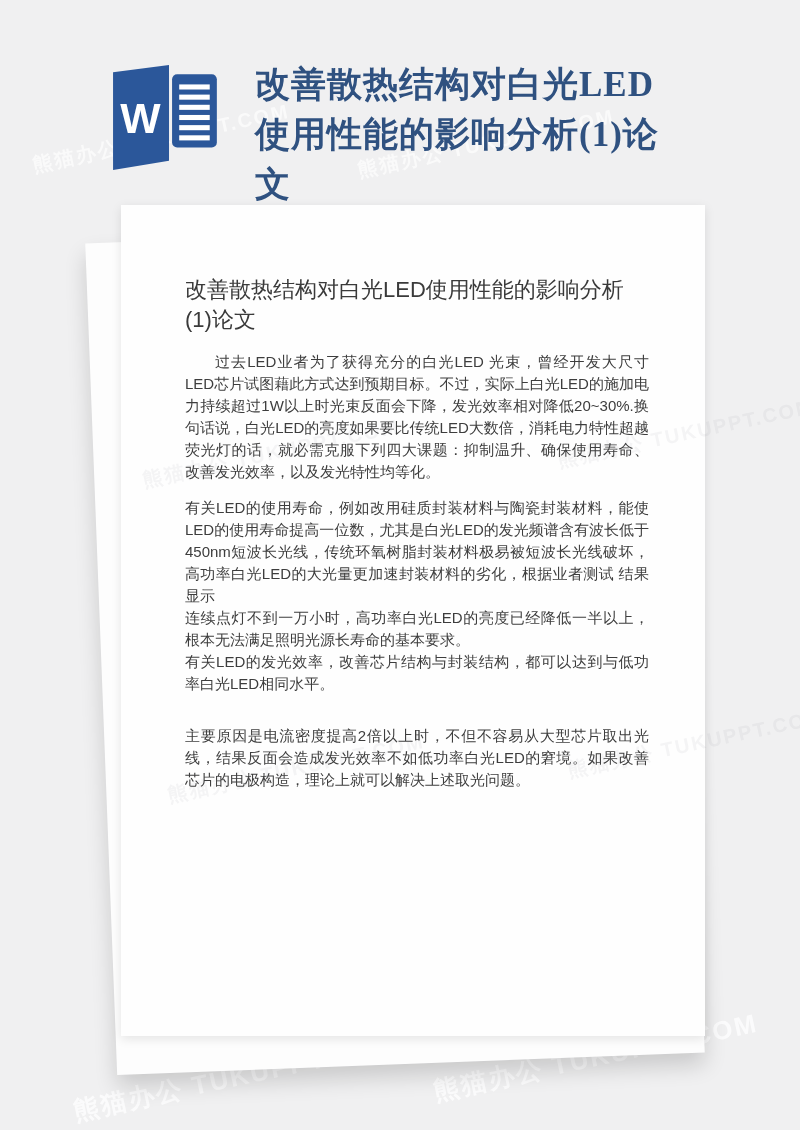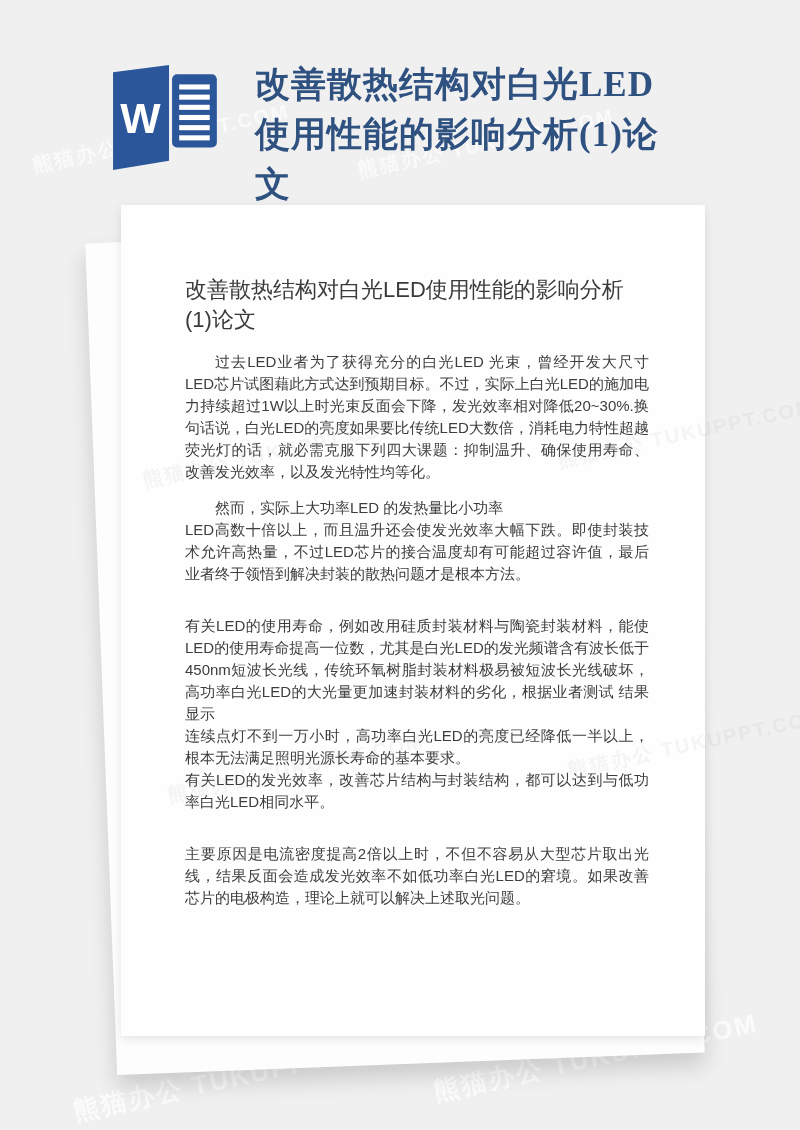--- a/index.html
+++ b/index.html
@@ -94,22 +94,20 @@
     <text x="28" y="72" text-anchor="middle" font-size="42" font-weight="bold" fill="#ffffff" font-family="Liberation Sans, DejaVu Sans, sans-serif">W</text>
   </svg>
   <div class="header-title">改善散热结构对白光LED使用性能的影响分析(1)论文</div>
 </div>
 
 <div class="page-back"></div>
 
 <div class="page-main">
   <h1 class="doc-title">改善散热结构对白光LED使用性能的影响分析(1)论文</h1>
   <p class="doc-para indent">过去LED业者为了获得充分的白光LED 光束，曾经开发大尺寸LED芯片试图藉此方式达到预期目标。不过，实际上白光LED的施加电力持续超过1W以上时光束反面会下降，发光效率相对降低20~30%.换句话说，白光LED的亮度如果要比传统LED大数倍，消耗电力特性超越荧光灯的话，就必需克服下列四大课题：抑制温升、确保使用寿命、改善发光效率，以及发光特性均等化。</p>
-  <p class="doc-para gap-lg indent">然而，实际上大功率LED 的发热量比小功率
-LED高数十倍以上，而且温升还会使发光效率大幅下跌。即使封装技术允许高热量，不过LED芯片的接合温度却有可能超过容许值，最后业者终于领悟到解决封装的散热问题才是根本方法。</p>
   <p class="doc-para gap-lg">有关LED的使用寿命，例如改用硅质封装材料与陶瓷封装材料，能使LED的使用寿命提高一位数，尤其是白光LED的发光频谱含有波长低于450nm短波长光线，传统环氧树脂封装材料极易被短波长光线破坏，高功率白光LED的大光量更加速封装材料的劣化，根据业者测试 结果显示
 连续点灯不到一万小时，高功率白光LED的亮度已经降低一半以上，根本无法满足照明光源长寿命的基本要求。
 有关LED的发光效率，改善芯片结构与封装结构，都可以达到与低功率白光LED相同水平。</p>
   <p class="doc-para gap-md">主要原因是电流密度提高2倍以上时，不但不容易从大型芯片取出光线，结果反面会造成发光效率不如低功率白光LED的窘境。如果改善芯片的电极构造，理论上就可以解决上述取光问题。</p>
 
 </div>
 
 <div class="wm-layer">
   <span class="wm wm-dark" style="left:140px; top:440px;">熊猫办公 TUKUPPT.COM</span>
   <span class="wm wm-dark" style="left:555px; top:420px;">熊猫办公 TUKUPPT.COM</span>

